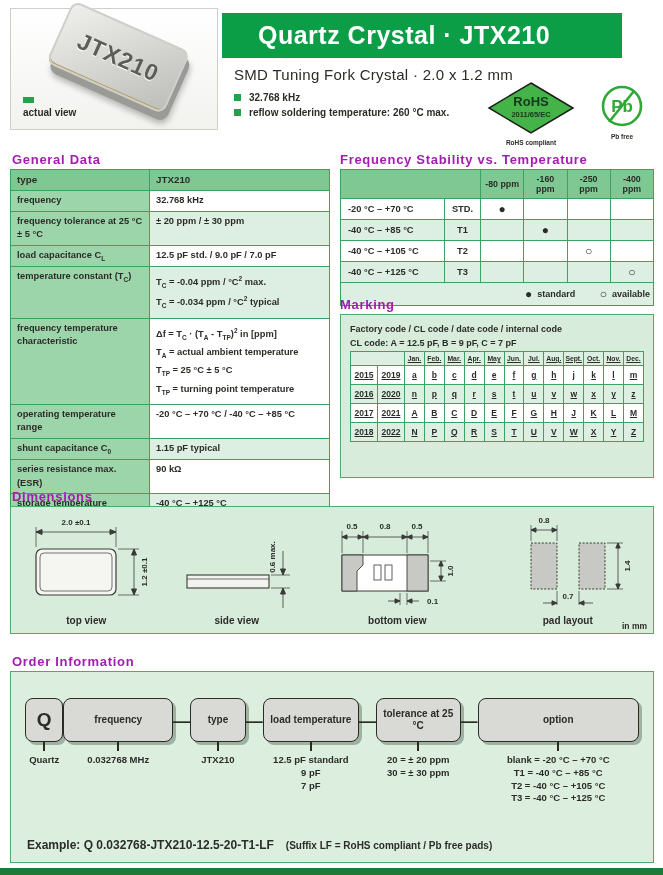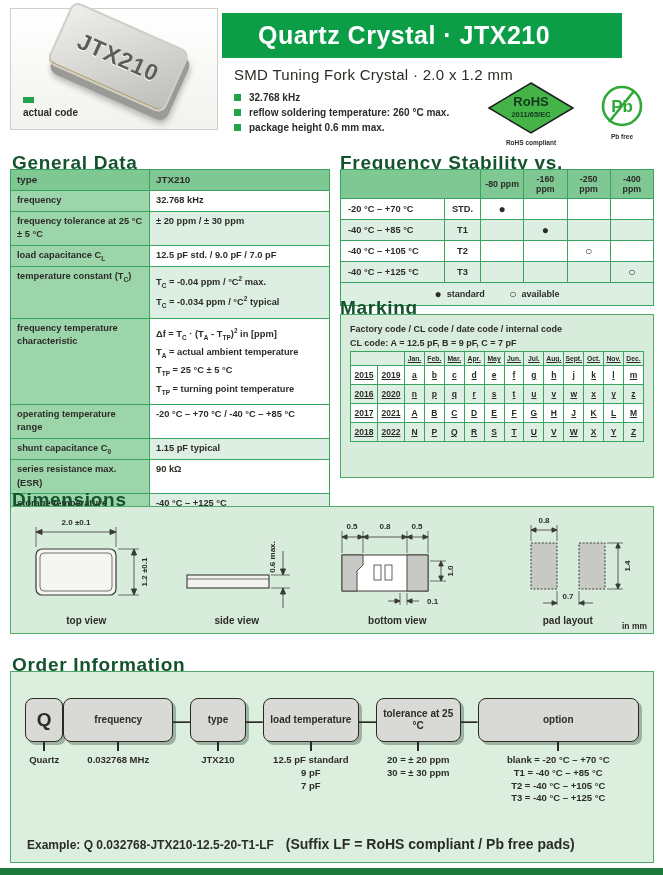--- a/index.html
+++ b/index.html
@@ -24,42 +24,42 @@
   .banner{left:222px;top:13px;width:400px;height:45px;background:var(--banner-green);color:#fff;
     font-size:25px;font-weight:bold;line-height:45px;padding-left:36px;letter-spacing:.5px;}
   .subtitle{left:234px;top:66px;font-size:15px;font-weight:normal;letter-spacing:.3px;}
   .features{left:234px;top:92px;list-style:none;}
   .features li{font-size:10px;font-weight:bold;margin-bottom:4px;display:flex;align-items:center;}
   .bullet{display:inline-block;width:7px;height:7px;background:var(--bullet-green);margin-right:8px;flex:0 0 7px;}
   .rohs{left:487px;top:82px;width:88px;text-align:center;}
   .pb{left:599px;top:84px;width:46px;text-align:center;}
   .badge-caption{font-size:6.5px;font-weight:bold;margin-top:1px;}
   
-  .sec-title{font-size:19px;font-weight:bold;letter-spacing:.7px;color:#14532d;}
+  .sec-title{font-size:13px;font-weight:bold;letter-spacing:.7px;color:#a21caf;}
   
   table{border-collapse:collapse;}
   .gen{left:10px;top:169px;width:320px;table-layout:fixed;}
   .gen td{border:1px solid var(--table-border);font-size:9.3px;font-weight:bold;padding:3px 6px;vertical-align:top;line-height:1.45;}
   .gen td.l{background:var(--label-cell);width:139px;}
   .gen tr.w td.v{background:#fff;}
   .gen tr.p td.v{background:var(--pale-cell);}
   .gen tr.hdr td{background:var(--header-cell);font-size:9.8px;}
   .gen .line{margin:4px 0;}
   sub{font-size:6.5px;} sup{font-size:6.5px;}
   
   .stab{left:340px;top:169px;width:314px;table-layout:fixed;}
   .stab td{border:1px solid var(--table-border);font-size:9.3px;font-weight:bold;text-align:center;padding:4px 3px;height:21px;}
   .stab col.c1{width:104px;}.stab col.c2{width:36px;}
   .stab tr.shdr td{background:var(--header-cell);font-size:8.8px;}
   .stab tr.w td{background:#fff;}
   .stab tr.p td{background:var(--pale-cell);}
   .stab td.rng,.stab td.code{background:var(--label-cell);}
   .stab td.rng{text-align:left;padding-left:7px;}
   .stab tr td[data-name="stability-dot-cell"]{font-size:12px;line-height:10px;}
-  .stab tr.legend td{background:var(--pale-cell);text-align:center;font-size:9px;}
+  .stab tr.legend td{background:var(--pale-cell);text-align:right;font-size:9px;}
   .stab .sym{font-size:12px;vertical-align:-1px;margin-right:5px;}
   .stab .sym2{margin-left:22px;}
   
   .marking-box{left:340px;top:314px;width:314px;height:164px;background:var(--panel-green);border:1px solid var(--panel-border);padding:8px 9px;}
   .mk-line{font-size:9px;font-weight:bold;line-height:1.55;}
   .mk{width:100%;table-layout:fixed;text-decoration:underline;}
   .mk td{border:1px solid var(--table-border);font-size:8.5px;font-weight:bold;text-align:center;padding:2px 0;height:19px;}
   .mk col.y{width:27px;}
   .mk tr.mhdr td{background:var(--pale-cell);font-size:6.8px;height:14px;}
   .mk tr.w td{background:#fff;}
@@ -78,52 +78,48 @@
   .obox{width:100%;height:44px;background:var(--box-gray);border:1px solid #2b2b26;border-radius:8px;
     box-shadow:3px 3px 0 rgba(106,128,108,.55);display:flex;align-items:center;justify-content:center;
     font-size:10px;font-weight:bold;text-align:center;padding:3px 6px;line-height:1.2;}
   .obox.q{font-size:19px;}
   .stem{width:2px;height:9px;background:#2b2b26;}
   .odesc{margin-top:3px;font-size:9.5px;font-weight:bold;text-align:center;line-height:1.35;}
   .dash{font-size:17px;font-weight:bold;margin-top:14px;}
   .w-q{width:40px;}.w-f{width:114px;}.w-t{width:58px;}.w-l{width:100px;}.w-o{width:88px;}.w-p{width:168px;}
   .example{position:absolute;left:16px;bottom:9px;}
   .example .lab{font-size:12px;font-weight:bold;}
-  .example .note{font-size:14px;font-weight:bold;margin-left:12px;}
+  .example .note{font-size:10px;font-weight:bold;margin-left:12px;}
   
   .footer-bar{left:0;top:868px;width:663px;height:7px;background:var(--footer-green);}
 </style>
 </head>
 <body data-name="datasheet-page">
 
 <div class="abs photo-box" data-name="product-photo-box">
   <div class="abs crystal" data-name="product-photo">
     <div class="crystal-top" data-name="crystal-package">
       <span data-name="product-label">JTX210</span>
     </div>
   </div>
   <div class="abs size-swatch" data-name="actual-size-swatch-icon"></div>
-  <div class="abs size-label" data-name="actual-size-label">actual code</div>
+  <div class="abs size-label" data-name="actual-size-label">actual view</div>
 </div>
 
 <div class="abs banner" data-name="page-title-banner">Quartz Crystal · JTX210</div>
 <div class="abs subtitle" data-name="page-subtitle">SMD Tuning Fork Crystal · 2.0 x 1.2 mm</div>
 
 <ul class="abs features" data-name="feature-list">
   <li data-name="feature-item">
       <span class="bullet" data-name="bullet-icon"></span>
       <span data-name="feature-text">32.768 kHz</span>
     </li>
   <li data-name="feature-item">
       <span class="bullet" data-name="bullet-icon"></span>
       <span data-name="feature-text">reflow soldering temperature: 260 °C max.</span>
-    </li>
-  <li data-name="feature-item">
-      <span class="bullet" data-name="bullet-icon"></span>
-      <span data-name="feature-text">package height 0.6 mm max.</span>
     </li>
 </ul>
 
 <div class="abs rohs" data-name="rohs-badge">
   <svg width="88" height="52" viewBox="0 0 88 52" data-name="rohs-diamond-icon">
     <polygon points="44,1 86,26 44,51 2,26" fill="#44b449" stroke="#1c1c18" stroke-width="1.5"></polygon>
     <text x="44" y="24" text-anchor="middle" style="font:bold 13px 'Liberation Sans',sans-serif" fill="#14381c" data-name="rohs-title">RoHS</text>
     <text x="44" y="35" text-anchor="middle" style="font:bold 7.5px 'Liberation Sans',sans-serif" fill="#14381c" data-name="rohs-directive">2011/65/EC</text>
   </svg>
   <div class="badge-caption" data-name="rohs-caption">RoHS compliant</div>

